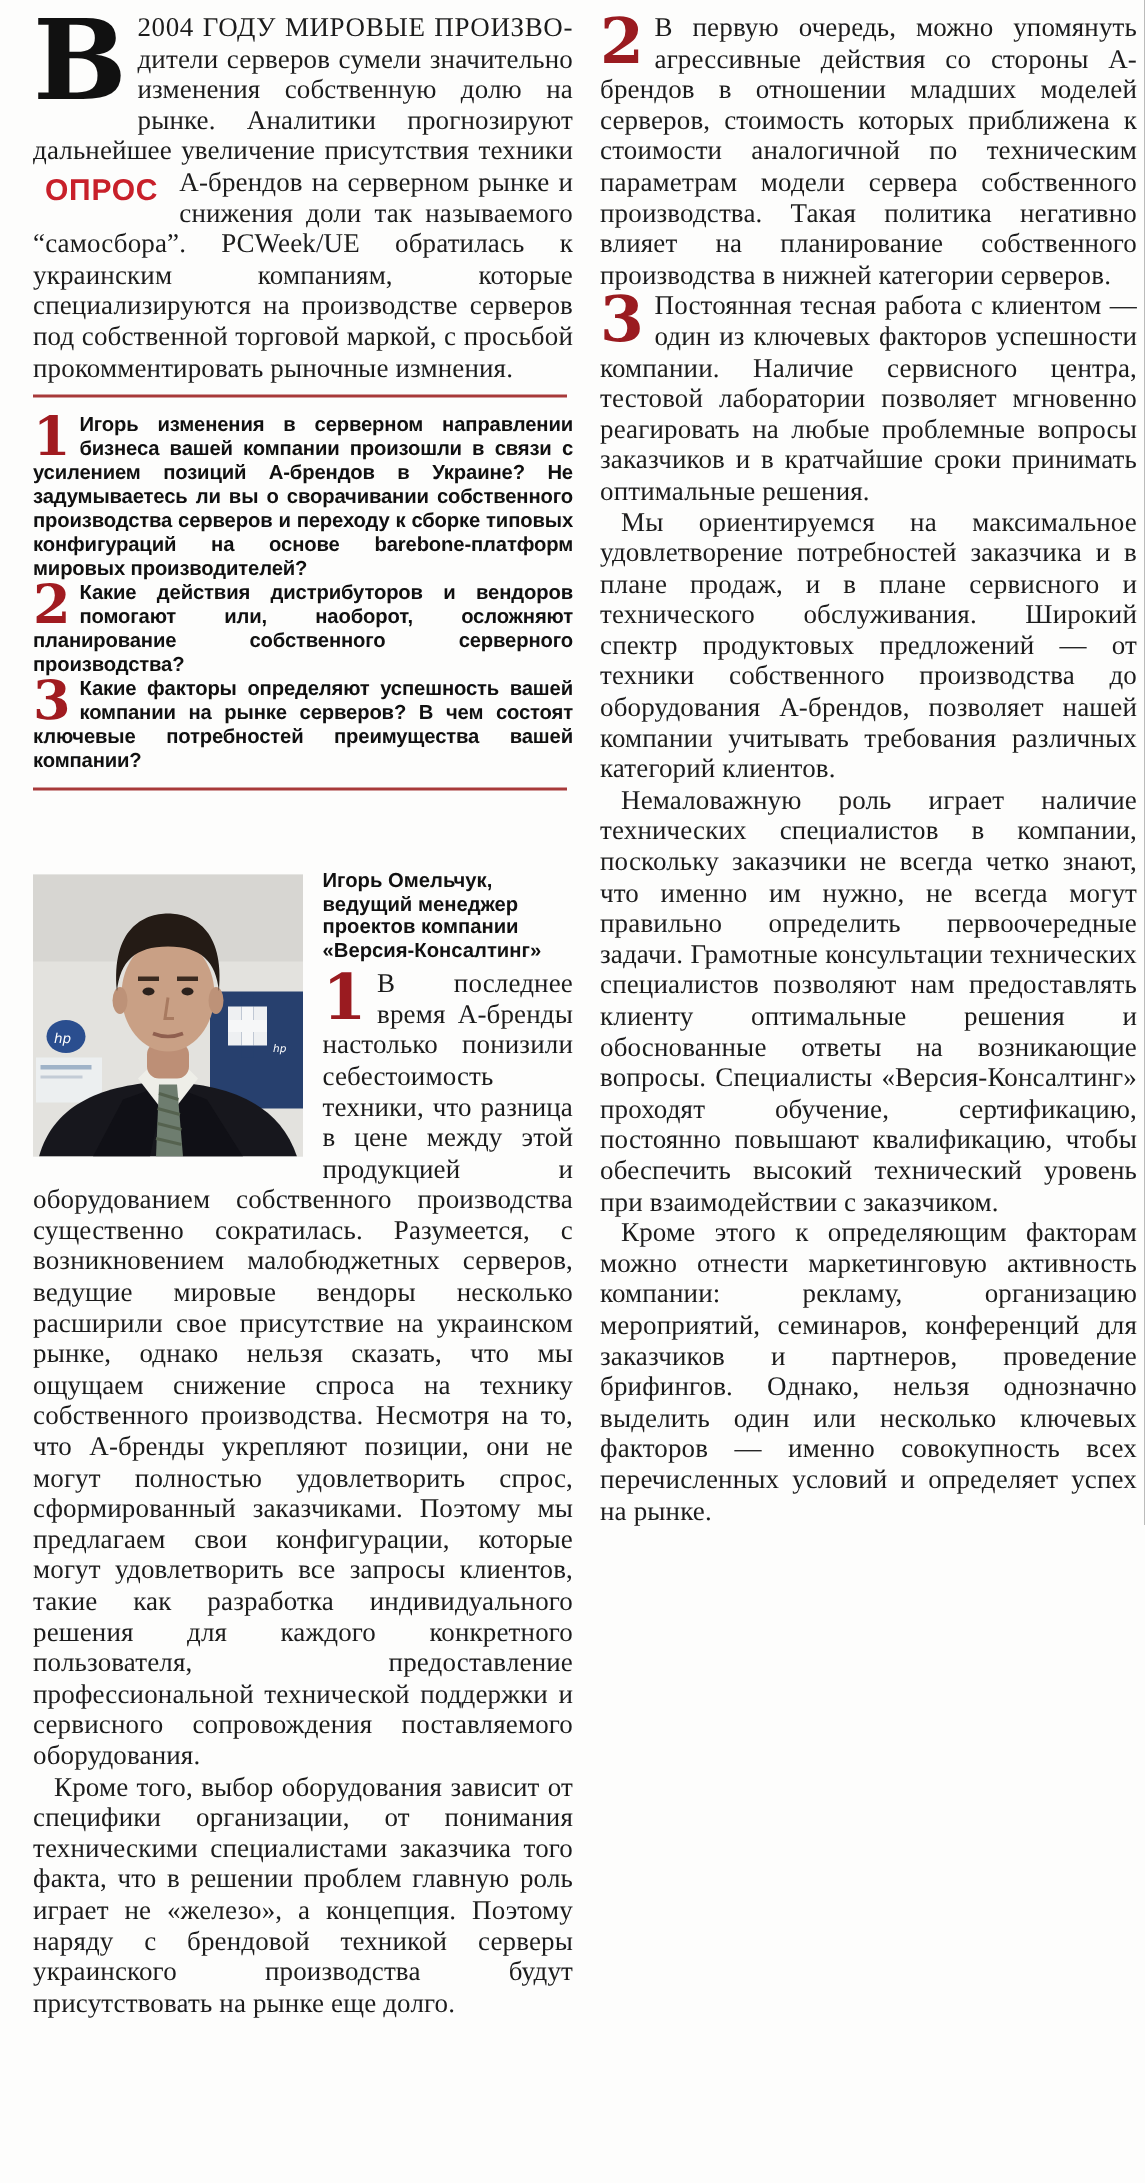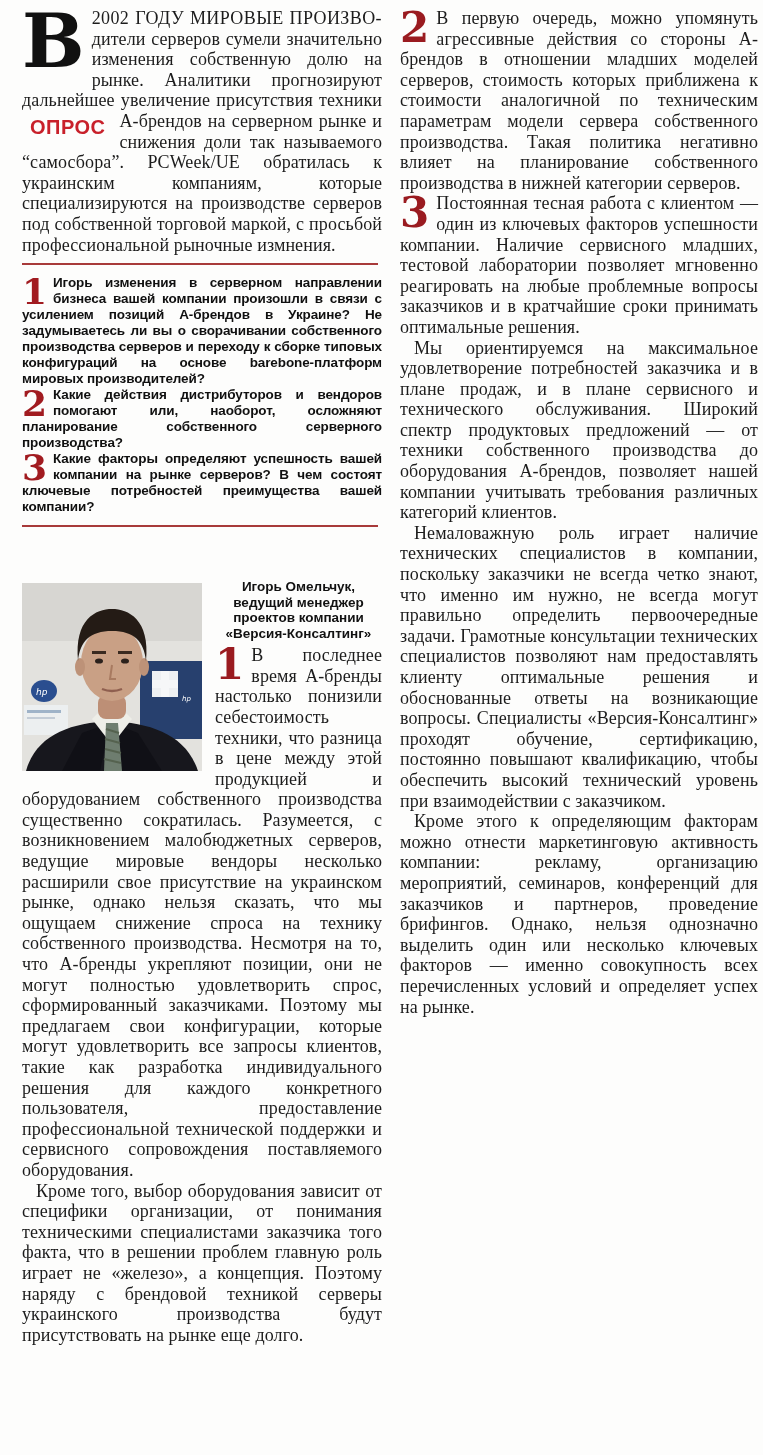--- a/index.html
+++ b/index.html
@@ -10,21 +10,21 @@
     font-family:"Liberation Serif", serif;
     color:#1c1c1c;
     overflow:hidden;
     box-sizing:border-box;
     padding:8px 5px 0 22px;
   }
   .cols{display:flex;gap:18px;}
   .col-left{width:360px;flex:0 0 360px;}
   .col-right{width:358px;flex:0 0 358px;}
 
-  p{margin:0;text-align:center;}
+  p{margin:0;}
   .body-text{
     font-size:18px;line-height:20.6px;
     text-align:justify;letter-spacing:.1px;
   }
   .indent{text-indent:14px;}
 
   
   .dropcap{
     float:left;
     font-family:"DejaVu Serif", serif;
@@ -96,24 +96,24 @@
 </style>
 </head>
 <body>
 
 <div class="page">
   <div class="cols">
 
     <div class="col-left">
 
       <p class="body-text">
-        <span class="dropcap">В</span><span class="caps">2002 ГОДУ МИРОВЫЕ ПРОИЗВО-</span>
+        <span class="dropcap">В</span><span class="caps">2004 ГОДУ МИРОВЫЕ ПРОИЗВО-</span>
         <span>дители серверов сумели значительно изменения собственную долю на рынке. Аналитики прогнозируют дальнейшее увеличение присутствия</span>
         <span class="kicker">ОПРОС</span>
-        <span>техники А-брендов на серверном рынке и снижения доли так называемого “самосбора”. PCWeek/UE обратилась к украинским компаниям, которые специализируются на производстве серверов под собственной торговой маркой, с просьбой профессиональной рыночные измнения.</span>
+        <span>техники А-брендов на серверном рынке и снижения доли так называемого “самосбора”. PCWeek/UE обратилась к украинским компаниям, которые специализируются на производстве серверов под собственной торговой маркой, с просьбой прокомментировать рыночные измнения.</span>
       </p>
 
       <hr class="rule">
 
       <div class="questions">
         <p class="q-item">
           <span class="q-num">1</span>
           <span>Игорь изменения в серверном направлении бизнеса вашей компании произошли в связи с усилением позиций А-брендов в Украине? Не задумываетесь ли вы о сворачивании собственного производства серверов и переходу к сборке типовых конфигураций на основе barebone-платформ мировых производителей?</span>
         </p>
         <p class="q-item">
@@ -190,21 +190,21 @@
 
     <div class="col-right">
 
       <p class="body-text">
         <span class="a-num">2</span>
         <span>В первую очередь, можно упомянуть агрессивные действия со стороны А-брендов в отношении младших моделей серверов, стоимость которых приближена к стоимости аналогичной по техническим параметрам модели сервера собственного производства. Такая политика негативно влияет на планирование собственного производства в нижней категории серверов.</span>
       </p>
 
       <p class="body-text">
         <span class="a-num">3</span>
-        <span>Постоянная тесная работа с клиентом — один из ключевых факторов успешности компании. Наличие сервисного младших, тестовой лаборатории позволяет мгновенно реагировать на любые проблемные вопросы заказчиков и в кратчайшие сроки принимать оптимальные решения.</span>
+        <span>Постоянная тесная работа с клиентом — один из ключевых факторов успешности компании. Наличие сервисного центра, тестовой лаборатории позволяет мгновенно реагировать на любые проблемные вопросы заказчиков и в кратчайшие сроки принимать оптимальные решения.</span>
       </p>
       <p class="body-text indent">Мы ориентируемся на максимальное удовлетворение потребностей заказчика и в плане продаж, и в плане сервисного и технического обслуживания. Широкий спектр продуктовых предложений — от техники собственного производства до оборудования А-брендов, позволяет нашей компании учитывать требования различных категорий клиентов.</p>
       <p class="body-text indent">Немаловажную роль играет наличие технических специалистов в компании, поскольку заказчики не всегда четко знают, что именно им нужно, не всегда могут правильно определить первоочередные задачи. Грамотные консультации технических специалистов позволяют нам предоставлять клиенту оптимальные решения и обоснованные ответы на возникающие вопросы. Специалисты «Версия-Консалтинг» проходят обучение, сертификацию, постоянно повышают квалификацию, чтобы обеспечить высокий технический уровень при взаимодействии с заказчиком.</p>
       <p class="body-text indent">Кроме этого к определяющим факторам можно отнести маркетинговую активность компании: рекламу, организацию мероприятий, семинаров, конференций для заказчиков и партнеров, проведение брифингов. Однако, нельзя однозначно выделить один или несколько ключевых факторов — именно совокупность всех перечисленных условий и определяет успех на рынке.</p>
 
     </div>
   </div>
 </div>
 
 </body></html>

